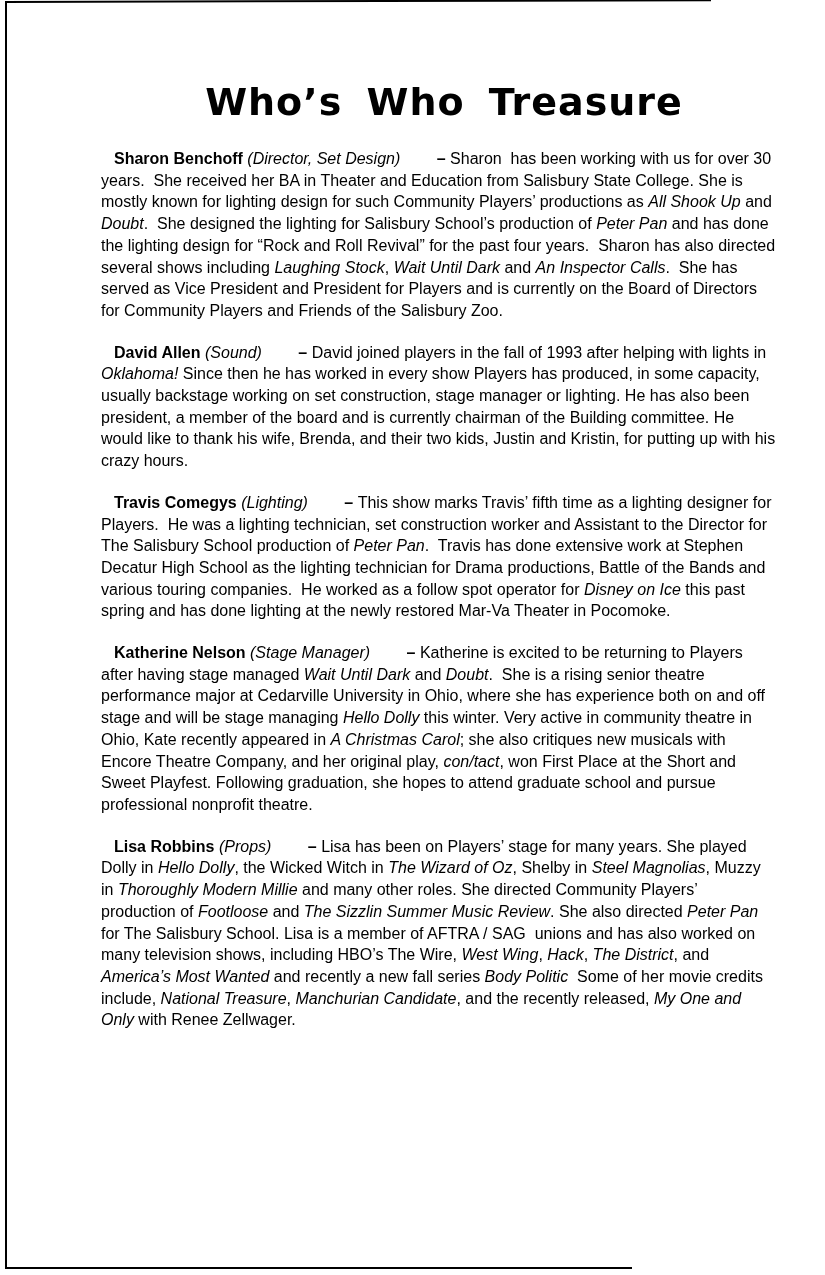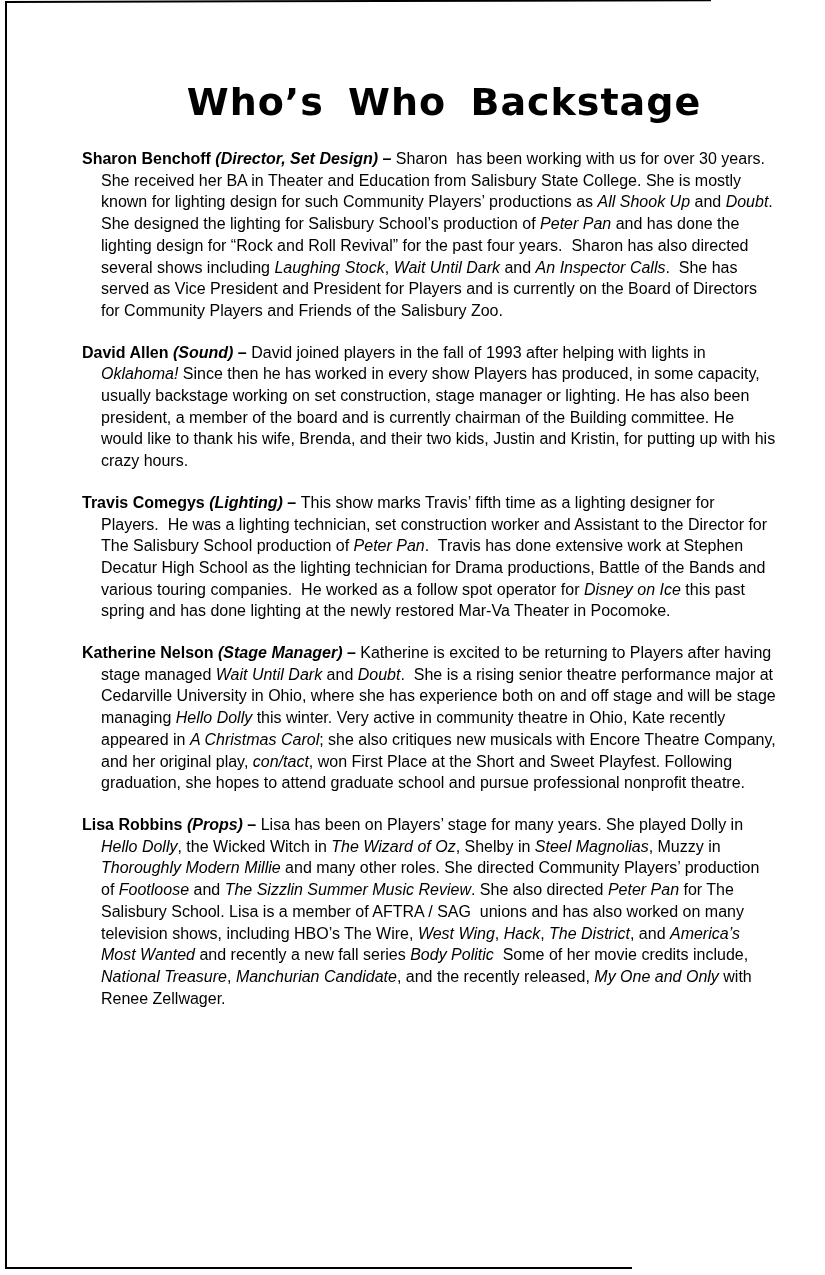--- a/index.html
+++ b/index.html
@@ -42,32 +42,32 @@
     font-family: "DejaVu Sans", "Liberation Sans", sans-serif;
   }
   .bio {
     margin: 0 0 20px 0;
     font-size: 16px;
     line-height: 21.7px;
     padding-left: 19px;
     text-indent: -19px;
     white-space: pre-wrap;
   }
-  .s-b  { font-weight: bold; }
-  .s-bi { font-weight: bold; font-style: italic; }
+  .s-b  { font-weight: bold; margin-left: 32px; }
+  .s-bi { font-weight: normal; font-style: italic; }
   .s-i  { font-style: italic; text-align: right; }
 </style>
 </head>
 <body>
 
 <div class="frame-line frame-top"></div>
 <div class="frame-line frame-left"></div>
 <div class="frame-line frame-bottom"></div>
 
 <div class="content">
-  <h1 class="page-title">Who’s Who Backstage</h1>
+  <h1 class="page-title">Who’s Who Treasure</h1>
 
   <p class="bio"><span class="s-b">Sharon Benchoff </span><span class="s-bi">(Director, Set Design)</span><span class="s-b"> – </span><span>Sharon  has been working with us for over 30 years.  She received her BA in Theater and Education from Salisbury State College. She is mostly known for lighting design for such Community Players’ productions as </span><span class="s-i">All Shook Up</span><span> and </span><span class="s-i">Doubt</span><span>.  She designed the lighting for Salisbury School’s production of </span><span class="s-i">Peter Pan</span><span> and has done the lighting design for “Rock and Roll Revival” for the past four years.  Sharon has also directed several shows including </span><span class="s-i">Laughing Stock</span><span>, </span><span class="s-i">Wait Until Dark</span><span> and </span><span class="s-i">An Inspector Calls</span><span>.  She has served as Vice President and President for Players and is currently on the Board of Directors for Community Players and Friends of the Salisbury Zoo.</span></p>
   <p class="bio"><span class="s-b">David Allen </span><span class="s-bi">(Sound)</span><span class="s-b"> – </span><span>David joined players in the fall of 1993 after helping with lights in </span><span class="s-i">Oklahoma!</span><span> Since then he has worked in every show Players has produced, in some capacity, usually backstage working on set construction, stage manager or lighting. He has also been president, a member of the board and is currently chairman of the Building committee. He would like to thank his wife, Brenda, and their two kids, Justin and Kristin, for putting up with his crazy hours.</span></p>
   <p class="bio"><span class="s-b">Travis Comegys </span><span class="s-bi">(Lighting)</span><span class="s-b"> – </span><span>This show marks Travis’ fifth time as a lighting designer for Players.  He was a lighting technician, set construction worker and Assistant to the Director for The Salisbury School production of </span><span class="s-i">Peter Pan</span><span>.  Travis has done extensive work at Stephen Decatur High School as the lighting technician for Drama productions, Battle of the Bands and various touring companies.  He worked as a follow spot operator for </span><span class="s-i">Disney on Ice</span><span> this past spring and has done lighting at the newly restored Mar-Va Theater in Pocomoke.</span></p>
   <p class="bio"><span class="s-b">Katherine Nelson </span><span class="s-bi">(Stage Manager)</span><span class="s-b"> – </span><span>Katherine is excited to be returning to Players after having stage managed </span><span class="s-i">Wait Until Dark</span><span> and </span><span class="s-i">Doubt</span><span>.  She is a rising senior theatre performance major at Cedarville University in Ohio, where she has experience both on and off stage and will be stage managing </span><span class="s-i">Hello Dolly</span><span> this winter. Very active in community theatre in Ohio, Kate recently appeared in </span><span class="s-i">A Christmas Carol</span><span>; she also critiques new musicals with Encore Theatre Company, and her original play, </span><span class="s-i">con/tact</span><span>, won First Place at the Short and Sweet Playfest. Following graduation, she hopes to attend graduate school and pursue professional nonprofit theatre.</span></p>
   <p class="bio"><span class="s-b">Lisa Robbins </span><span class="s-bi">(Props)</span><span class="s-b"> – </span><span>Lisa has been on Players’ stage for many years. She played Dolly in </span><span class="s-i">Hello Dolly</span><span>, the Wicked Witch in </span><span class="s-i">The Wizard of Oz</span><span>, Shelby in </span><span class="s-i">Steel Magnolias</span><span>, Muzzy in </span><span class="s-i">Thoroughly Modern Millie</span><span> and many other roles. She directed Community Players’ production of </span><span class="s-i">Footloose</span><span> and </span><span class="s-i">The Sizzlin Summer Music Review</span><span>. She also directed </span><span class="s-i">Peter Pan</span><span> for The Salisbury School. Lisa is a member of AFTRA / SAG  unions and has also worked on many television shows, including HBO’s The Wire, </span><span class="s-i">West Wing</span><span>, </span><span class="s-i">Hack</span><span>, </span><span class="s-i">The District</span><span>, and </span><span class="s-i">America’s Most Wanted</span><span> and recently a new fall series </span><span class="s-i">Body Politic</span><span>  Some of her movie credits include, </span><span class="s-i">National Treasure</span><span>, </span><span class="s-i">Manchurian Candidate</span><span>, and the recently released, </span><span class="s-i">My One and Only</span><span> with Renee Zellwager.</span></p>
 </div>
 
 </body></html>

